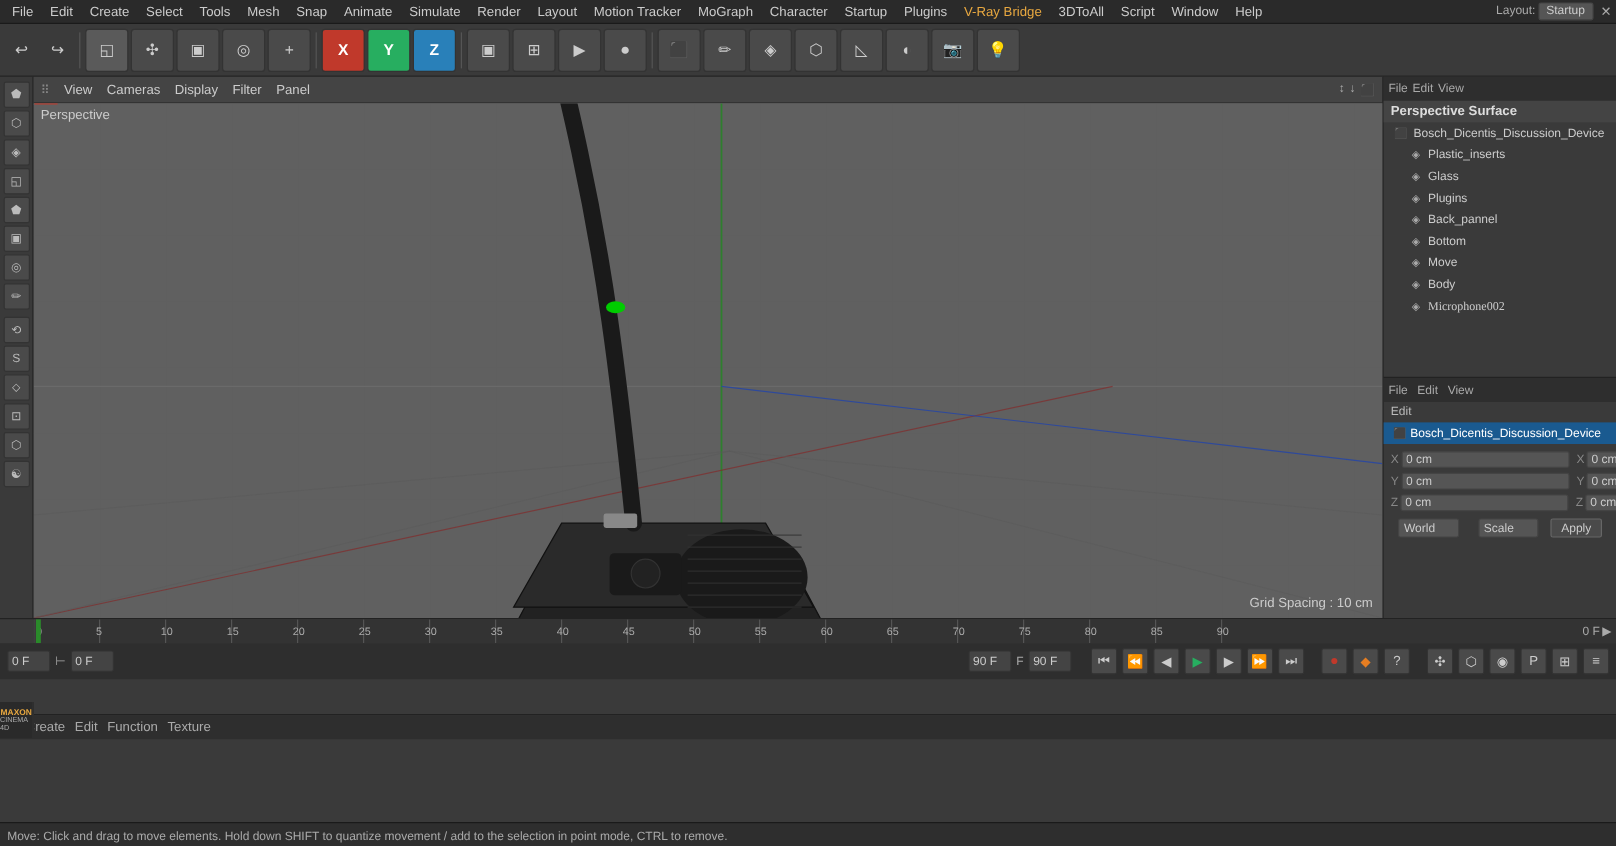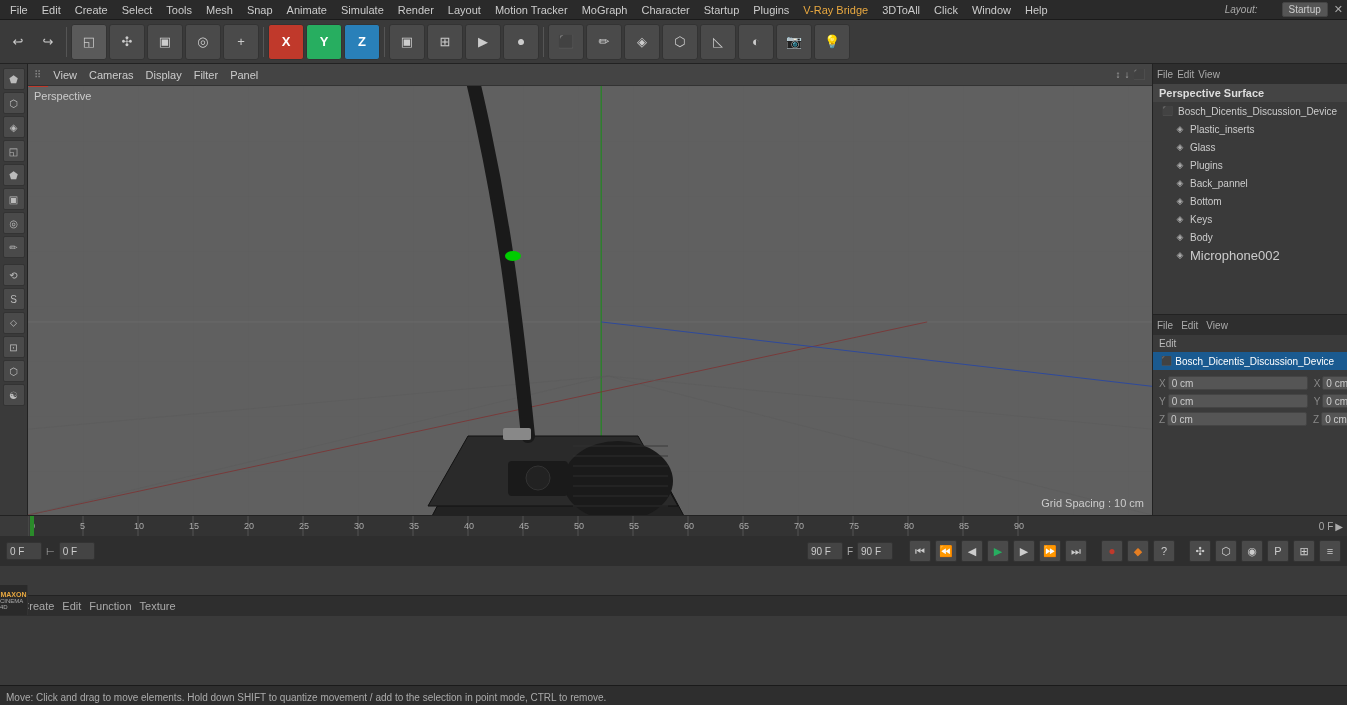--- a/index.html
+++ b/index.html
@@ -360,25 +360,25 @@
   <div class="menu-item">Simulate</div>
   <div class="menu-item">Render</div>
   <div class="menu-item">Layout</div>
   <div class="menu-item">Motion Tracker</div>
   <div class="menu-item">MoGraph</div>
   <div class="menu-item">Character</div>
   <div class="menu-item">Startup</div>
   <div class="menu-item">Plugins</div>
   <div class="menu-item" style="color:#e8a840;">V-Ray Bridge</div>
   <div class="menu-item">3DToAll</div>
-  <div class="menu-item">Click</div>
+  <div class="menu-item">Script</div>
   <div class="menu-item">Window</div>
   <div class="menu-item">Help</div>
   <div style="flex:1"></div>
-  <div style="font-size:10px;color:#aaa;margin-right:22px;font-style:italic;">Layout:</div>
+  <div style="font-size:10px;color:#aaa;margin-right:0;">Layout:</div>
   <div style="background:#555;border:1px solid #444;padding:1px 6px;border-radius:2px;font-size:10px;color:#ccc;cursor:pointer;">Startup</div>
   <div style="margin-left:4px;cursor:pointer;color:#aaa;">✕</div>
 </div>
 
 <div id="toolbar">
   <div class="toolbar-btn" style="width:28px;height:28px;background:transparent;border:none;">↩</div>
   <div class="toolbar-btn" style="width:28px;height:28px;background:transparent;border:none;">↪</div>
   <div class="toolbar-separator"></div>
   <div class="toolbar-btn" style="background:#5a5a5a;">◱</div>
   <div class="toolbar-btn">✣</div>
@@ -539,29 +539,29 @@
           <div class="scene-item indent2" style="padding-left:20px;">
             <span class="scene-item-icon" style="color:#aaa;">◈</span>
             <span style="font-size:10px;">Back_pannel</span>
           </div>
           <div class="scene-item indent2" style="padding-left:20px;">
             <span class="scene-item-icon" style="color:#aaa;">◈</span>
             <span style="font-size:10px;">Bottom</span>
           </div>
           <div class="scene-item indent2" style="padding-left:20px;">
             <span class="scene-item-icon" style="color:#aaa;">◈</span>
-            <span style="font-size:10px;">Keys</span>
+            <span style="font-size:10px;">Move</span>
           </div>
           <div class="scene-item indent2" style="padding-left:20px;">
             <span class="scene-item-icon" style="color:#aaa;">◈</span>
             <span style="font-size:10px;">Body</span>
           </div>
           <div class="scene-item indent2" style="padding-left:20px;">
             <span class="scene-item-icon" style="color:#aaa;">◈</span>
-            <span style="font-size:13px;">Microphone002</span>
+            <span style="font-size:10px;font-family:Liberation Serif, serif;">Microphone002</span>
           </div>
         </div>
       </div>
 
       <div id="right-panel-bottom">
         <div class="right-panel-bottom-header">
           <div class="mat-menu">File</div>
           <div class="mat-menu">Edit</div>
           <div class="mat-menu">View</div>
         </div>
@@ -584,20 +584,25 @@
           <span class="attr-symbol" style="margin-left:4px;">Y</span>
           <input type="text" class="attr-field" value="0 cm" style="">
 
         </div>
         <div class="attr-row">
           <span class="attr-symbol">Z</span>
           <input type="text" class="attr-field" value="0 cm" style="">
           <span class="attr-symbol" style="margin-left:4px;">Z</span>
           <input type="text" class="attr-field" value="0 cm" style="">
 
+        </div>
+        <div class="bottom-controls-row">
+          <div class="world-dropdown" style="flex:1;">World</div>
+          <div class="world-dropdown" style="flex:1;">Scale</div>
+          <div class="apply-btn">Apply</div>
         </div>
       </div>
     </div>
   </div>
 </div>
 
 <div id="timeline">
 
   <div id="timeline-ruler" style="height:20px;background:#333;position:relative;display:flex;align-items:center;margin-left:28px;">
     <div style="position:absolute;left:0;width:6px;height:100%;background:#3a3a3a;"></div>

